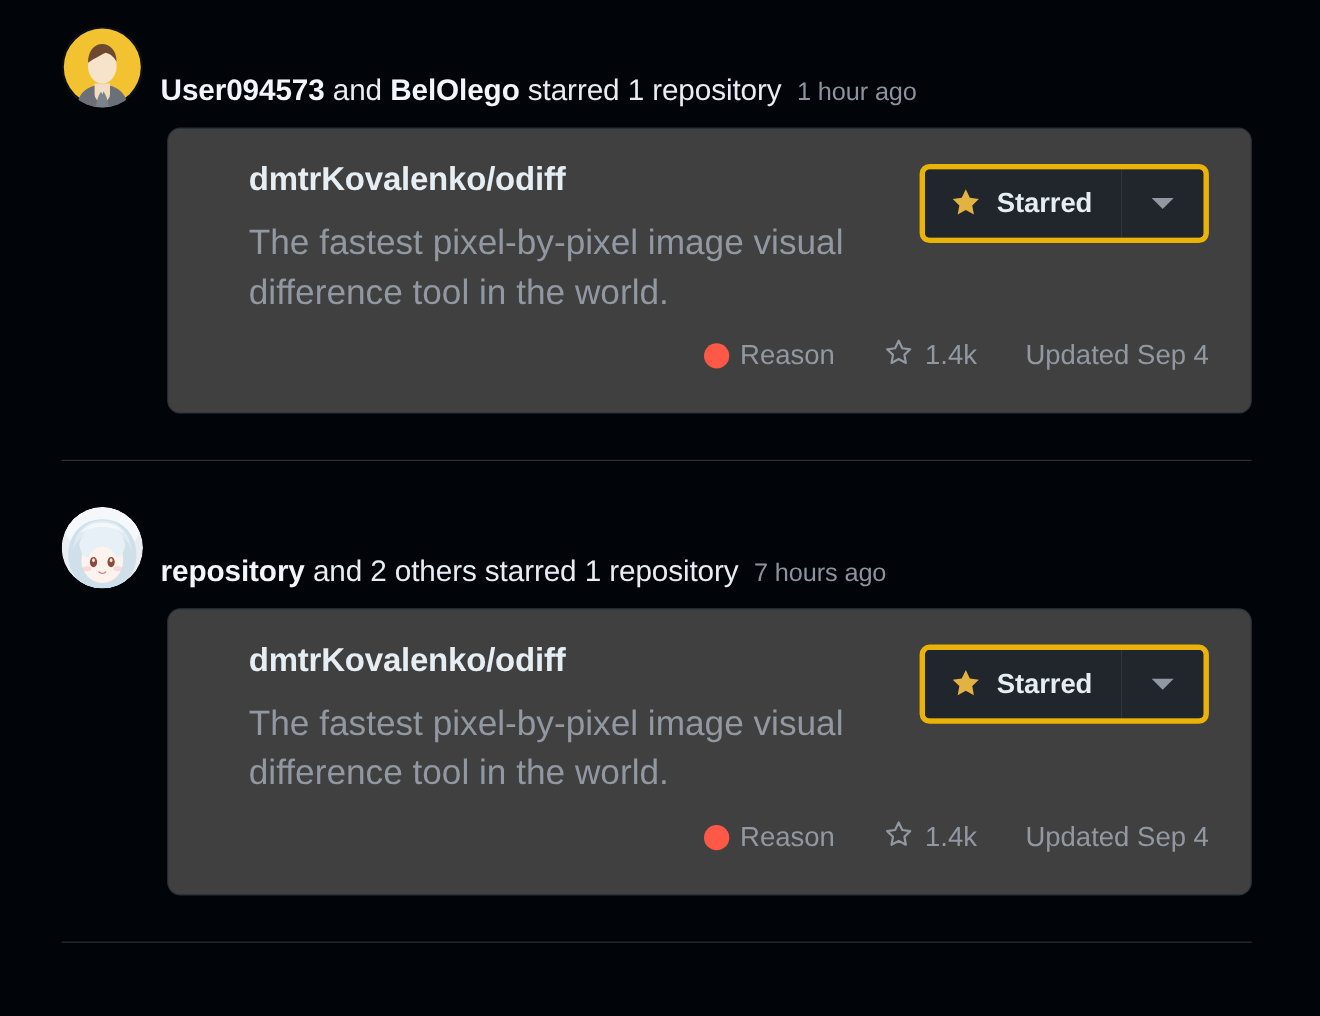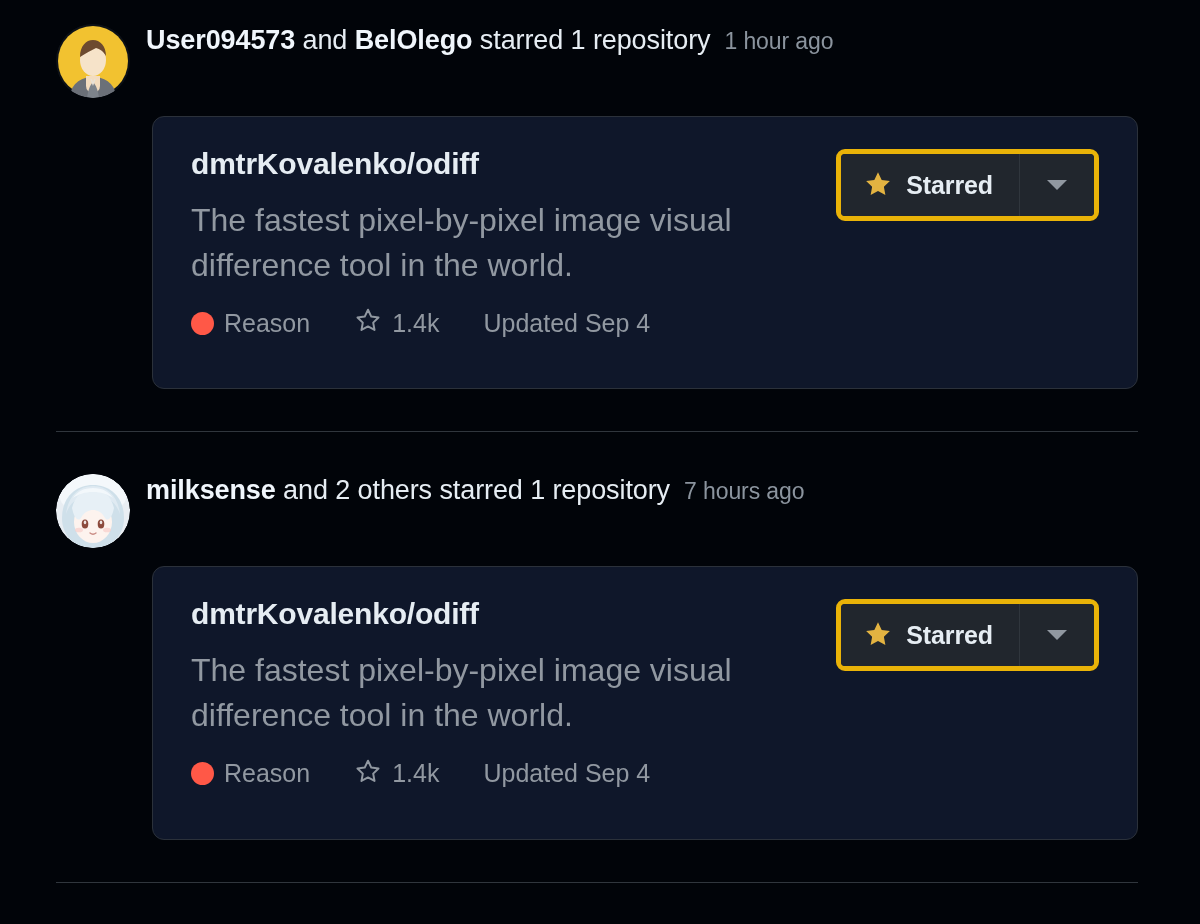--- a/index.html
+++ b/index.html
@@ -21,21 +21,21 @@
   }
 
   
   .feed-item {
     position: relative;
     padding: 0;
   }
 
   .item-header {
     display: flex;
-    align-items: flex-start;
+    align-items: flex-end;
     gap: 16px;
     padding-left: 56px;
   }
 
   .avatar {
     width: 74px;
     height: 74px;
     border-radius: 50%;
     flex: 0 0 74px;
     overflow: hidden;
@@ -61,25 +61,26 @@
     white-space: nowrap;
   }
 
   
   .repo-card {
     margin-left: 152px;
     margin-right: 62px;
     margin-top: 18px;
     border: 1px solid #2b313a;
     border-radius: 12px;
-    background: #0f172a;
-    padding: 30px 38px 48px 38px;
+    background: #404040;
+    padding: 30px 38px 34px 38px;
     position: relative;
     display: flex;
     flex-direction: column;
+    align-items: flex-end;
   }
 
   .card-top {
     display: flex;
     align-items: flex-start;
     justify-content: space-between;
   }
 
   .card-left { max-width: 640px; }
 
@@ -289,21 +290,21 @@
             <ellipse cx="45" cy="48.4" rx="1.3" ry="1.8" fill="#fff" opacity=".85"></ellipse>
             <ellipse cx="23" cy="56" rx="4" ry="2.3" fill="#f7c8c4" opacity=".6"></ellipse>
             <ellipse cx="51" cy="56" rx="4" ry="2.3" fill="#f7c8c4" opacity=".6"></ellipse>
             <path d="M34 59q3 2.5 6 0" stroke="#c98b84" stroke-width="1.3" fill="none" stroke-linecap="round"></path>
             <path d="M17 24c4-6 10-10 20-10s16 4 20 10c-6-4-12-6-20-6s-14 2-20 6z" fill="#f6fafc" opacity=".8"></path>
           </g>
         </svg>
       </span>
 
       <div class="header-text">
-        <span class="actor">milksense</span><span class="verb"> and </span><span class="verb">2 others</span><span class="verb"> starred 1 repository</span><span class="timestamp">7 hours ago</span>
+        <span class="actor">repository</span><span class="verb"> and </span><span class="verb">2 others</span><span class="verb"> starred 1 repository</span><span class="timestamp">7 hours ago</span>
       </div>
     </div>
 
     <div class="repo-card">
       <div class="card-top">
         <div class="card-left">
           <div class="repo-name">dmtrKovalenko/odiff</div>
           <div class="repo-desc">The fastest pixel-by-pixel image visual difference tool in the world.</div>
         </div>
 

